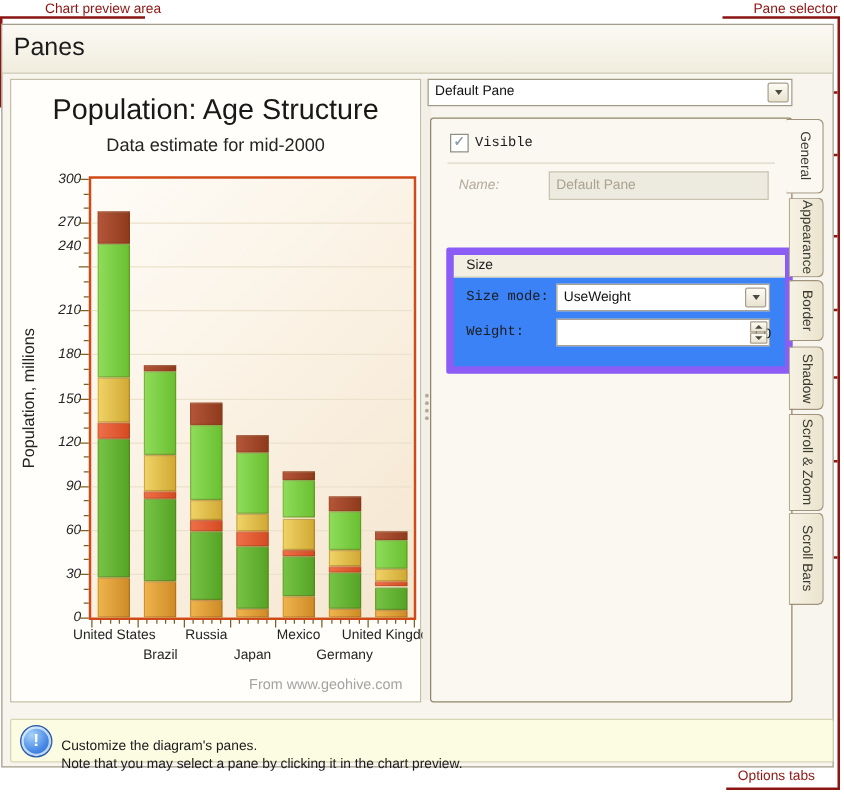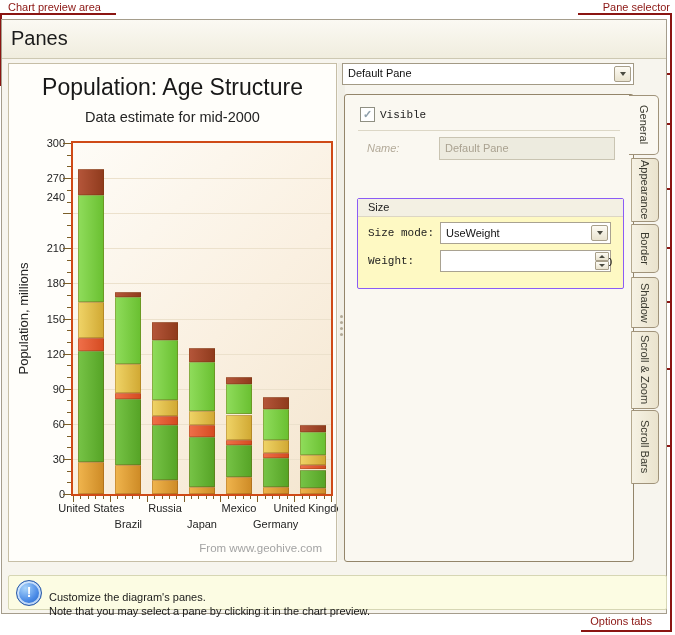--- a/index.html
+++ b/index.html
@@ -1,37 +1,37 @@
 <!DOCTYPE html>
 <html><head>
 <meta charset="utf-8">
 <style>
   html,body{margin:0;padding:0;background:#fff;}
   .screen{position:relative;width:675px;height:635px;background:#fff;
           font-family:"Liberation Sans",sans-serif;overflow:hidden;}
   .abs{position:absolute;}
   
-  .ann{color:#8b1512;font-size:11px;white-space:nowrap;}
+  .ann{color:#8b1512;font-size:11px;white-space:nowrap;margin-left:28px;}
   .ann-line{background:#8b1512;}
   .arrow-left{width:0;height:0;border-top:5px solid transparent;border-bottom:5px solid transparent;border-right:8px solid #8b1512;}
   .dot{width:8px;height:8px;border-radius:50%;background:#8b1512;}
   
   .dialog{left:1px;top:19px;width:664px;height:593px;border:1px solid #a59d8c;background:#f7f5ee;}
   .hdr{left:0;top:0;width:100%;height:38px;background:linear-gradient(#fbf9f3,#f0edde);
        border-bottom:1px solid #cdc8b2;}
   .hdr-title{left:9px;top:7px;font-size:20px;color:#1b1b1b;}
   
   .preview{left:6px;top:43px;width:327px;height:497px;background:#fffefa;border:1px solid #c6bea6;}
   .c-title{left:0;top:10px;width:100%;text-align:center;font-size:23px;color:#181818;}
   .c-sub{left:0;top:45px;width:100%;text-align:center;font-size:14.5px;color:#242424;}
   .ytitle{left:-52px;top:247px;width:132px;text-align:center;font-size:13px;color:#242424;transform:rotate(-90deg);}
   .pane{left:62px;top:77px;width:258px;height:351px;border:2px solid #cf4a17;
         background:linear-gradient(135deg,#fefcf7 0%,#faf0e1 55%,#f4e6d0 100%);}
   .gridline{position:absolute;left:0;width:258px;height:1px;background:#ece1cc;}
-  .ylab{position:absolute;width:30px;text-align:right;font-size:11px;color:#242424;}
+  .ylab{position:absolute;width:30px;text-align:right;font-size:11px;color:#242424;font-style:italic;}
   .ytick{position:absolute;height:1px;background:#7c5f28;}
   .xtick{position:absolute;width:1px;background:#7c5f28;}
   .bars{left:64px;top:79px;width:258px;height:351px;}
   .bar-seg{position:absolute;box-shadow:inset 0 0 0 1px rgba(110,55,5,.28),inset 0 1px 0 rgba(255,255,255,.25);}
   .xlab{position:absolute;transform:translateX(-50%);font-size:11px;color:#242424;white-space:nowrap;}
   .src{right:14px;top:478px;font-size:11.5px;color:#a3a3a3;}
   
   .split{left:336px;top:43px;width:7px;height:497px;background:#f1efe6;}
   .grip{left:2px;top:252px;width:3px;height:3px;border-radius:50%;background:#b2aa97;
         box-shadow:0 6px 0 #b2aa97,0 12px 0 #b2aa97,0 18px 0 #b2aa97;}
@@ -42,21 +42,21 @@
              background:linear-gradient(#fdfbf4,#e9e3cf);display:flex;align-items:center;justify-content:center;}
   .chev{width:0;height:0;border-left:3.5px solid transparent;border-right:3.5px solid transparent;border-top:4px solid #4a4a40;}
   .page{left:342px;top:74px;width:288px;height:466px;border:1px solid #93856a;border-radius:3px;background:#faf8f1;}
   .chk{left:15px;top:12px;width:13px;height:13px;border:1px solid #8f8f82;background:#fff;
        font-size:11px;line-height:13px;text-align:center;color:#8fa0ac;font-weight:bold;}
   .lbl{font-size:11px;color:#1c1c1c;font-family:Liberation Mono, monospace;}
   .dislbl{font-size:11px;color:#b3aa99;}
   .sep{left:13px;top:35px;width:262px;height:1px;background:#dcd7c6;}
   .txt-dis{left:94px;top:42px;width:169px;height:21px;border:1px solid #c9c4b2;background:#edebdf;
            font-size:11px;color:#aaa291;line-height:21px;padding-left:5px;}
-  .grp{left:12px;top:103px;width:265px;height:89px;border:1px solid #8b5cf6;border-radius:2px;background:#fef9c3;}
+  .grp{left:12px;top:103px;width:265px;height:89px;border:6px solid #8b5cf6;border-radius:2px;background:#3b82f6;}
   .grp-h{left:0;top:0;width:100%;height:17px;border-bottom:1px solid #dcd6c4;background:#f3f0e3;}
   .grp-h span{position:absolute;left:10px;top:2px;font-size:11px;color:#1c1c1c;}
   .fld{position:absolute;height:20px;border:1px solid #a9a291;background:#fff;}
   .fld input{position:absolute;left:0;top:0;width:100%;height:100%;border:0;outline:0;background:transparent;
              font-family:"Liberation Sans",sans-serif;font-size:11px;color:#111;}
   .spin{position:absolute;right:1px;top:1px;width:14px;height:18px;}
   .spin .b{position:absolute;left:0;width:14px;height:9px;border:1px solid #a89f8a;border-radius:1px;
            background:linear-gradient(#fdfbf4,#e9e3cf);box-sizing:border-box;display:flex;align-items:center;justify-content:center;}
   .tri-u{width:0;height:0;border-left:3px solid transparent;border-right:3px solid transparent;border-bottom:3px solid #4a4a40;}
   .tri-d{width:0;height:0;border-left:3px solid transparent;border-right:3px solid transparent;border-top:3px solid #4a4a40;}

